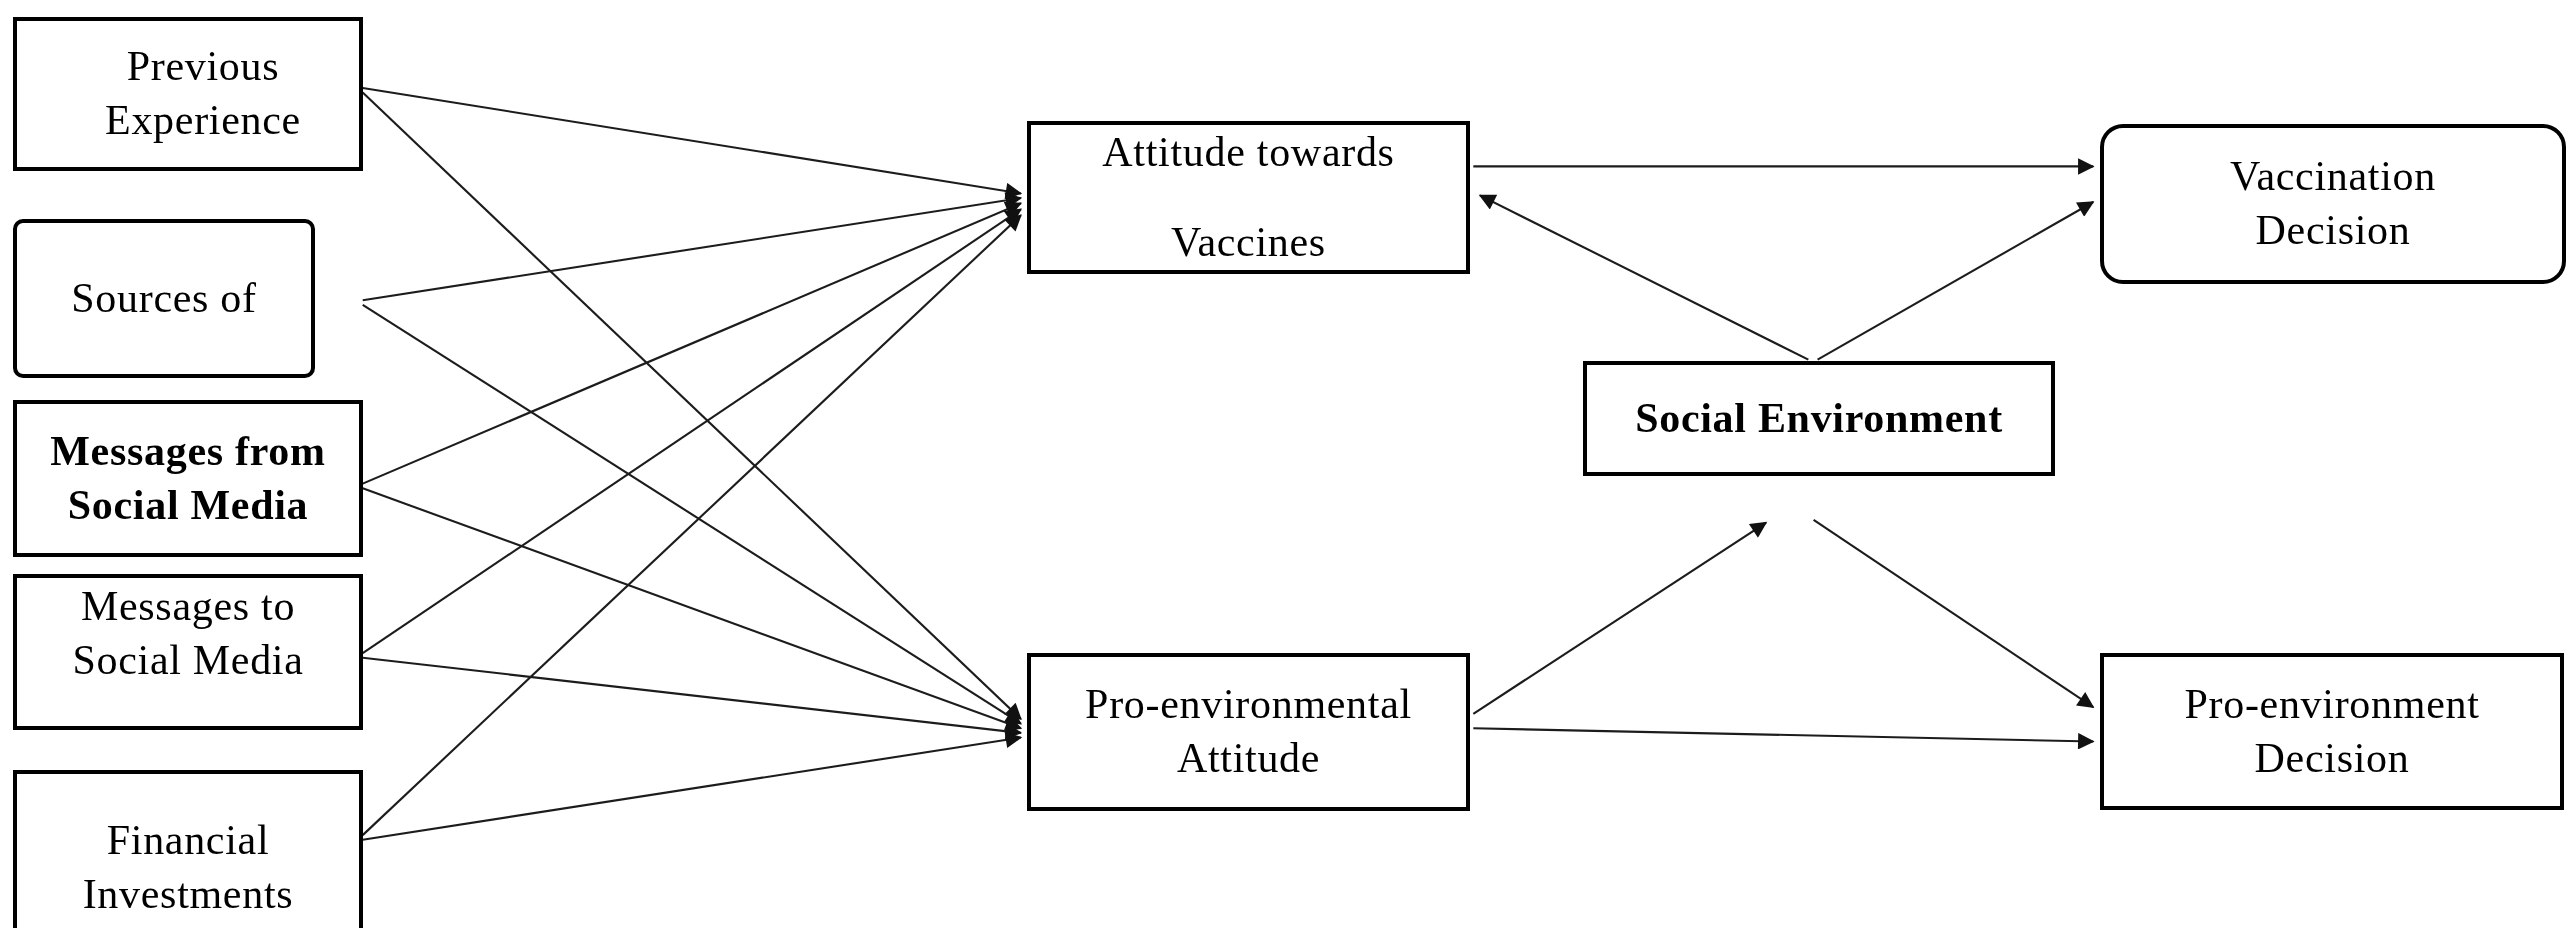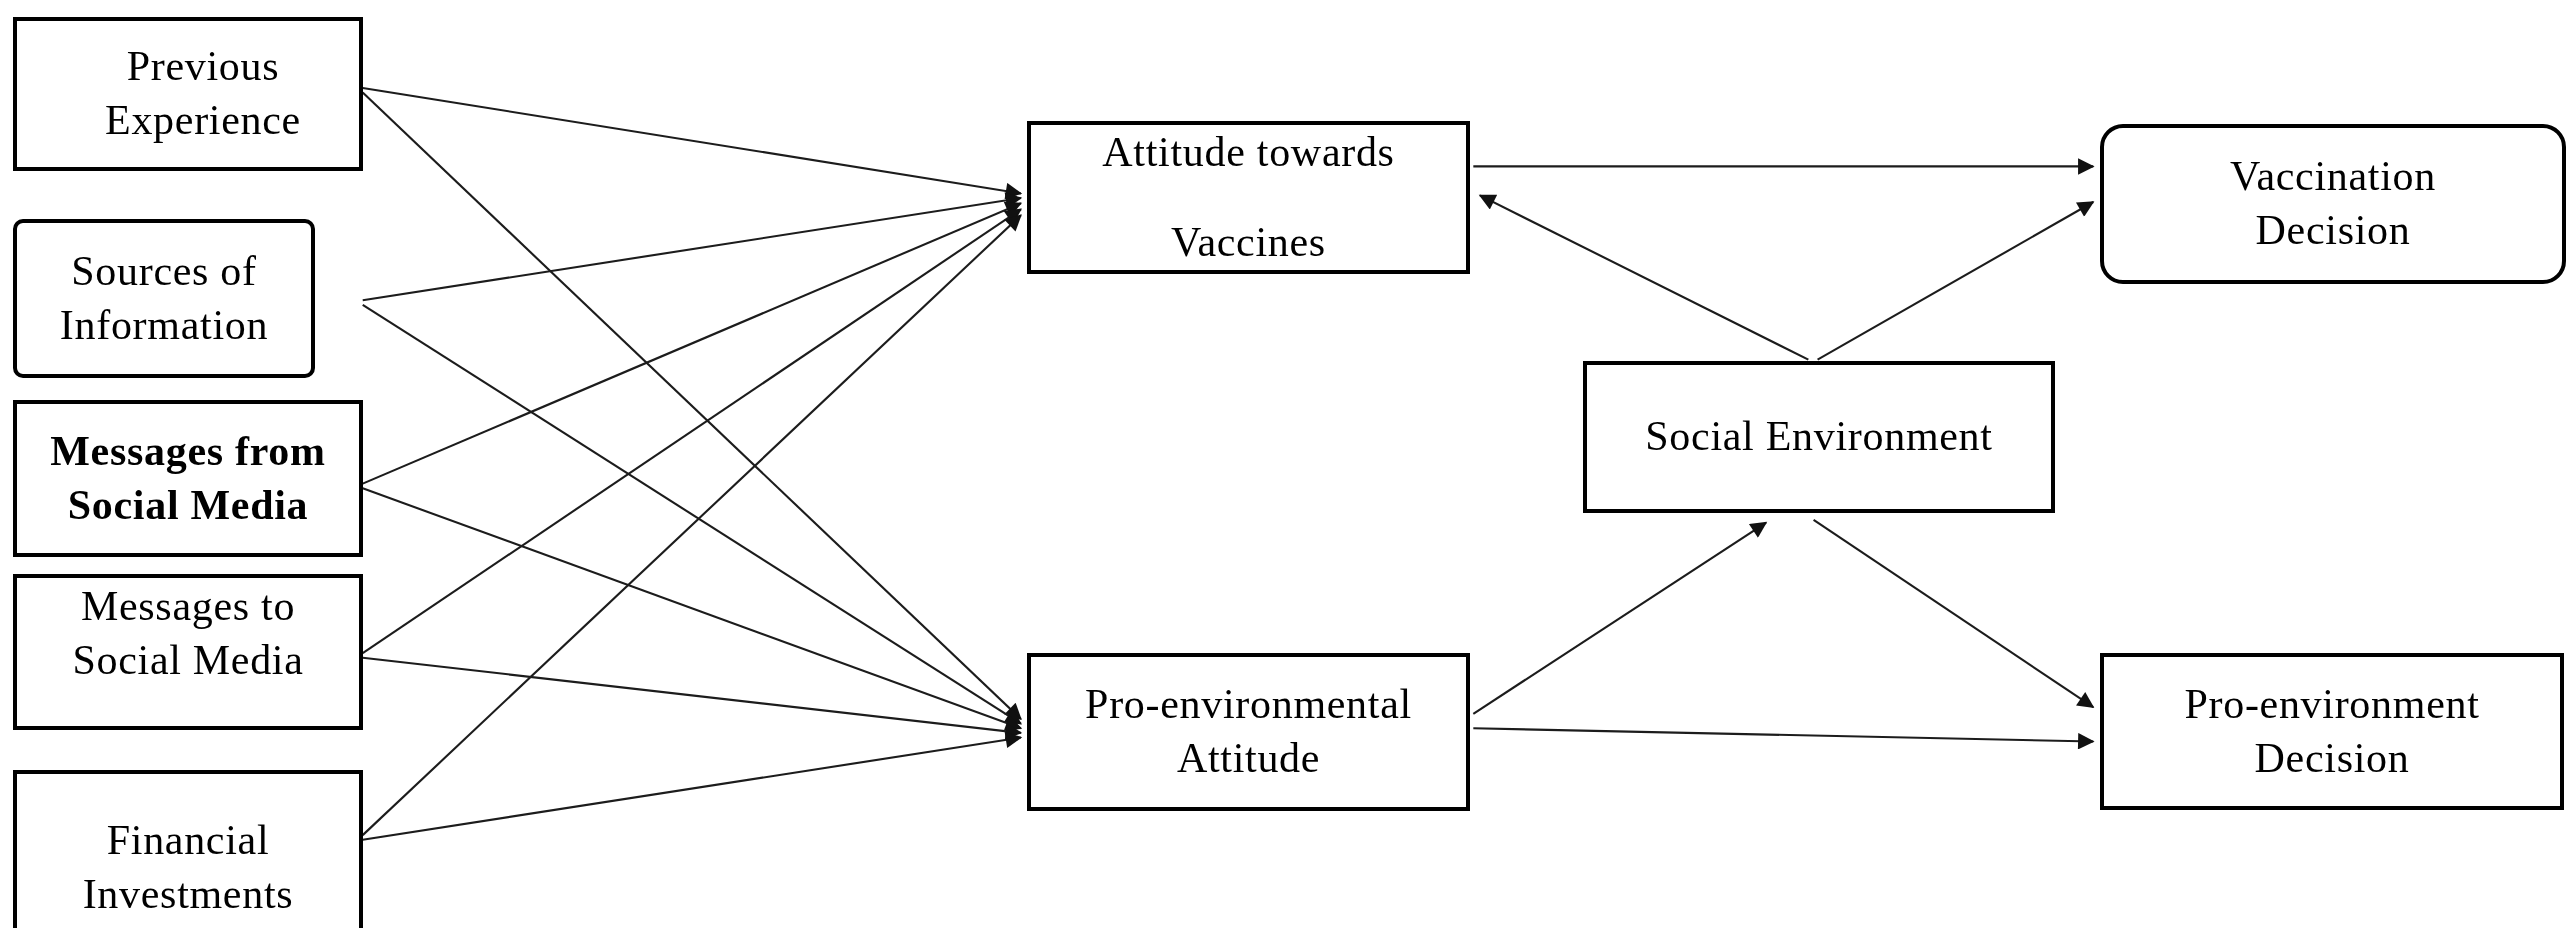--- a/index.html
+++ b/index.html
@@ -73,21 +73,20 @@
       </g>
   </svg>
 
   <div class="node" style="left: 13px; top: 16.5px; width: 350px; height: 154px; padding-left: 30px;">
     <span class="line">Previous</span>
     <span class="line">Experience</span>
   </div>
 
   <div class="node" style="left: 13px; top: 219px; width: 302px; height: 159px; border-radius: 10px;">
     <span class="line">Sources of</span>
-    <span class="line">Information</span>
   </div>
 
   <div class="node" style="left: 13px; top: 400px; width: 350px; height: 157px; font-weight: bold;">
     <span class="line">Messages from</span>
     <span class="line">Social Media</span>
   </div>
 
   <div class="node" style="left: 13px; top: 574px; width: 350px; height: 156px; padding-bottom: 37px;">
     <span class="line">Messages to</span>
     <span class="line">Social Media</span>
@@ -101,21 +100,21 @@
   <div class="node" style="left: 1027px; top: 121px; width: 443px; height: 153px; gap: 36px;">
     <span class="line">Attitude towards</span>
     <span class="line">Vaccines</span>
   </div>
 
   <div class="node" style="left: 1027px; top: 653px; width: 443px; height: 158px;">
     <span class="line">Pro-environmental</span>
     <span class="line">Attitude</span>
   </div>
 
-  <div class="node" style="left: 1583px; top: 361px; width: 472px; height: 152px;">
+  <div class="node" style="left: 1583px; top: 361px; width: 472px; height: 115px; font-weight: bold;">
     <span class="line">Social Environment</span>
   </div>
 
   <div class="node" style="left: 2100px; top: 124px; width: 466px; height: 160px; border-radius: 23px;">
     <span class="line">Vaccination</span>
     <span class="line">Decision</span>
   </div>
 
   <div class="node" style="left: 2100px; top: 653px; width: 464px; height: 157px;">
     <span class="line">Pro-environment</span>

